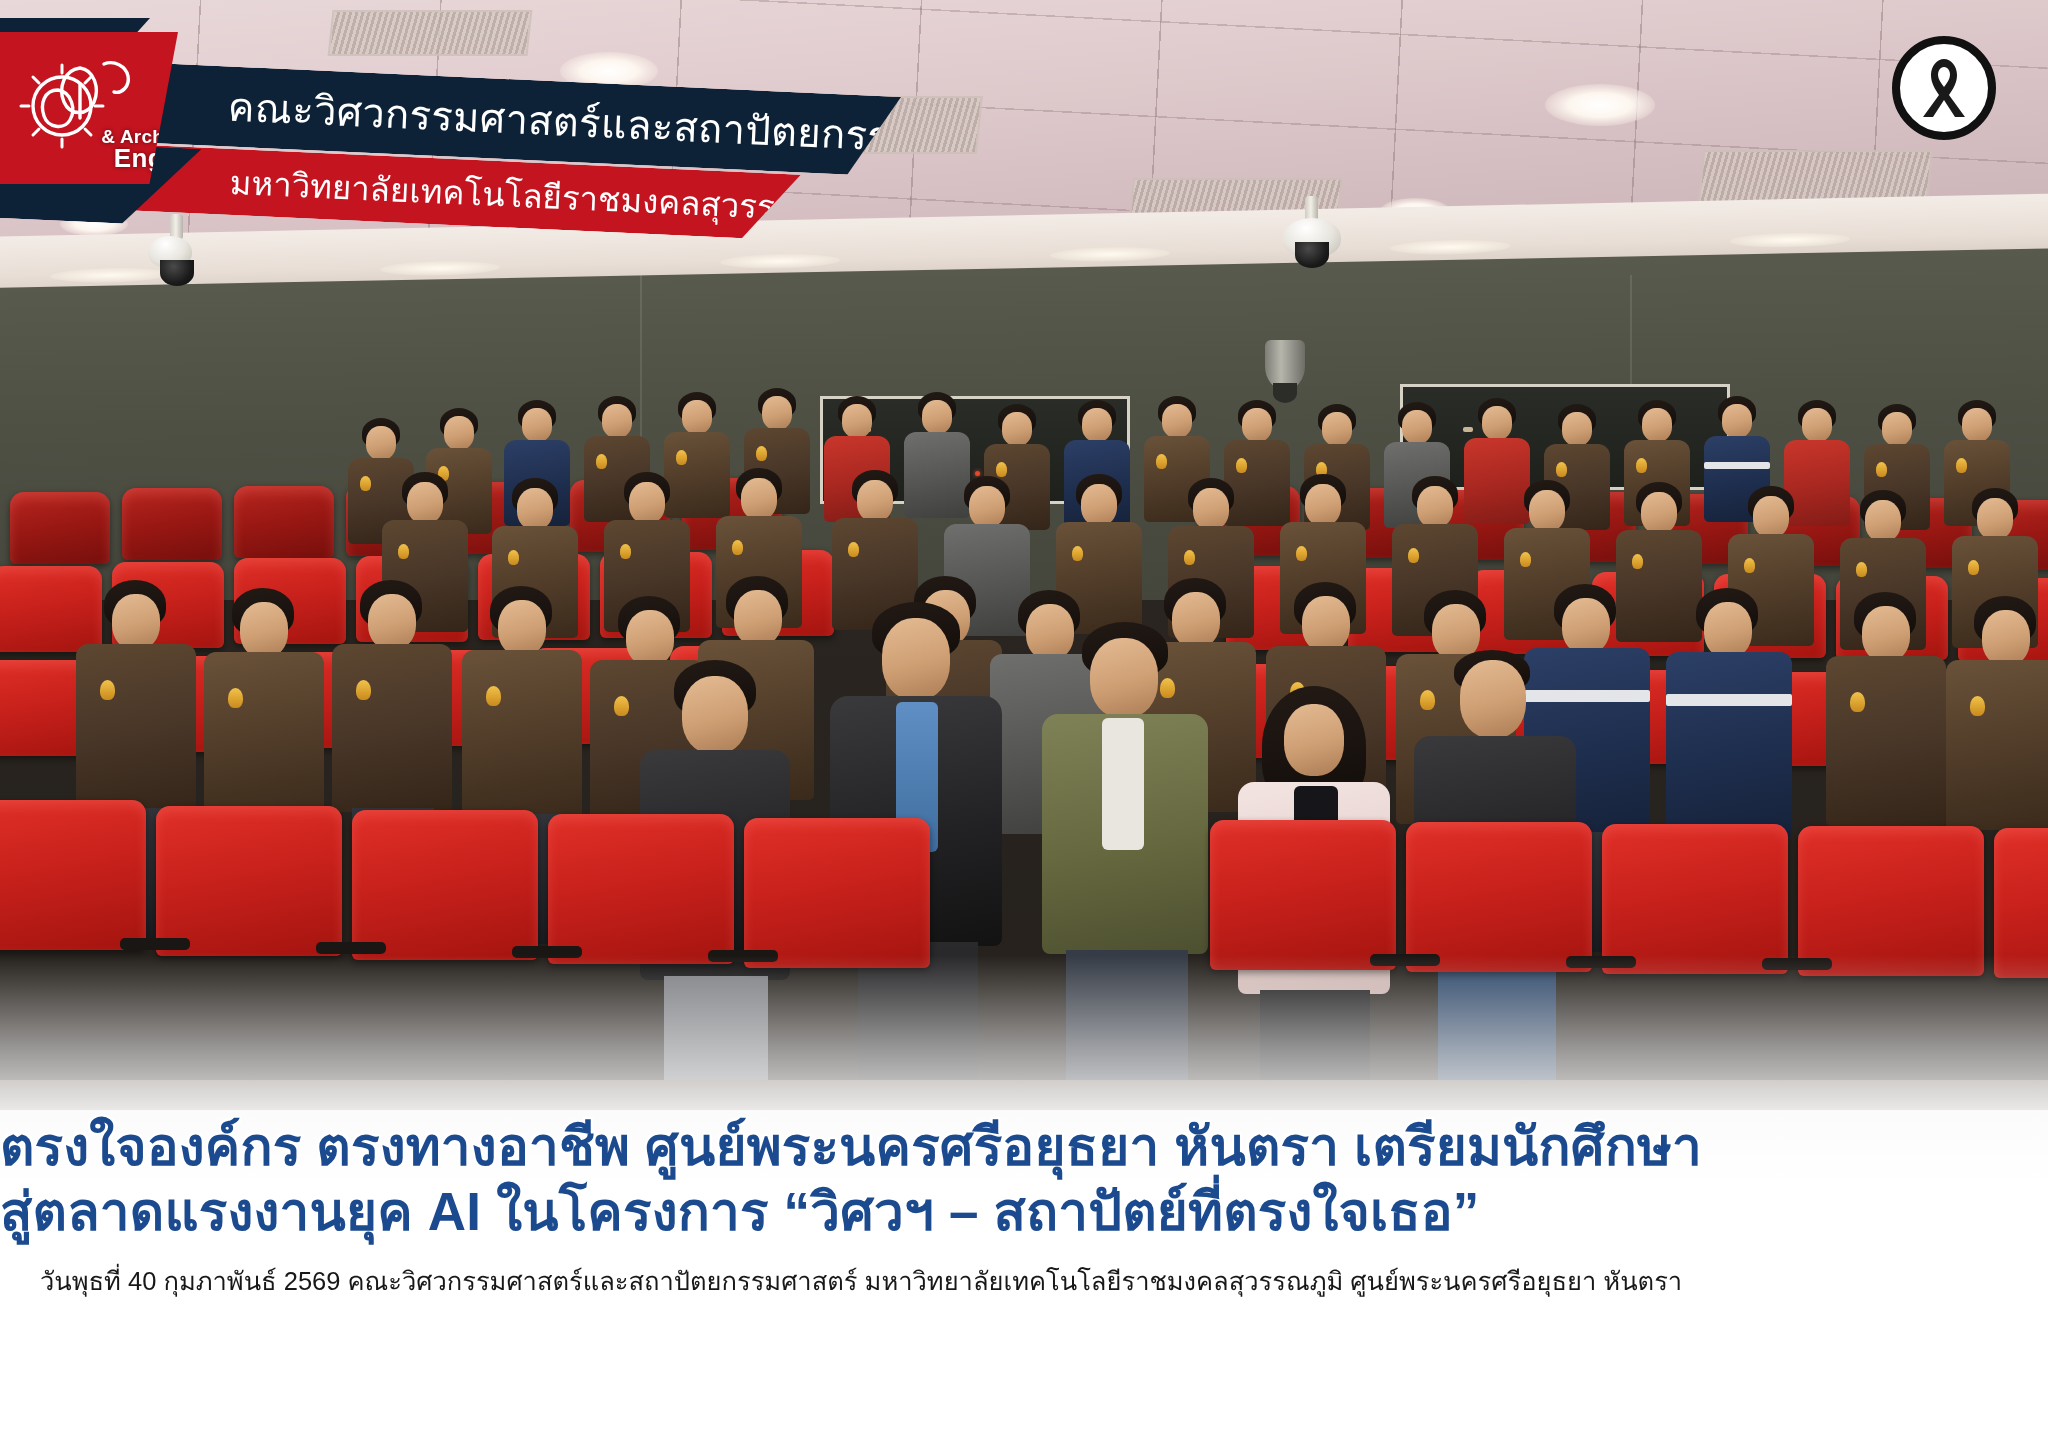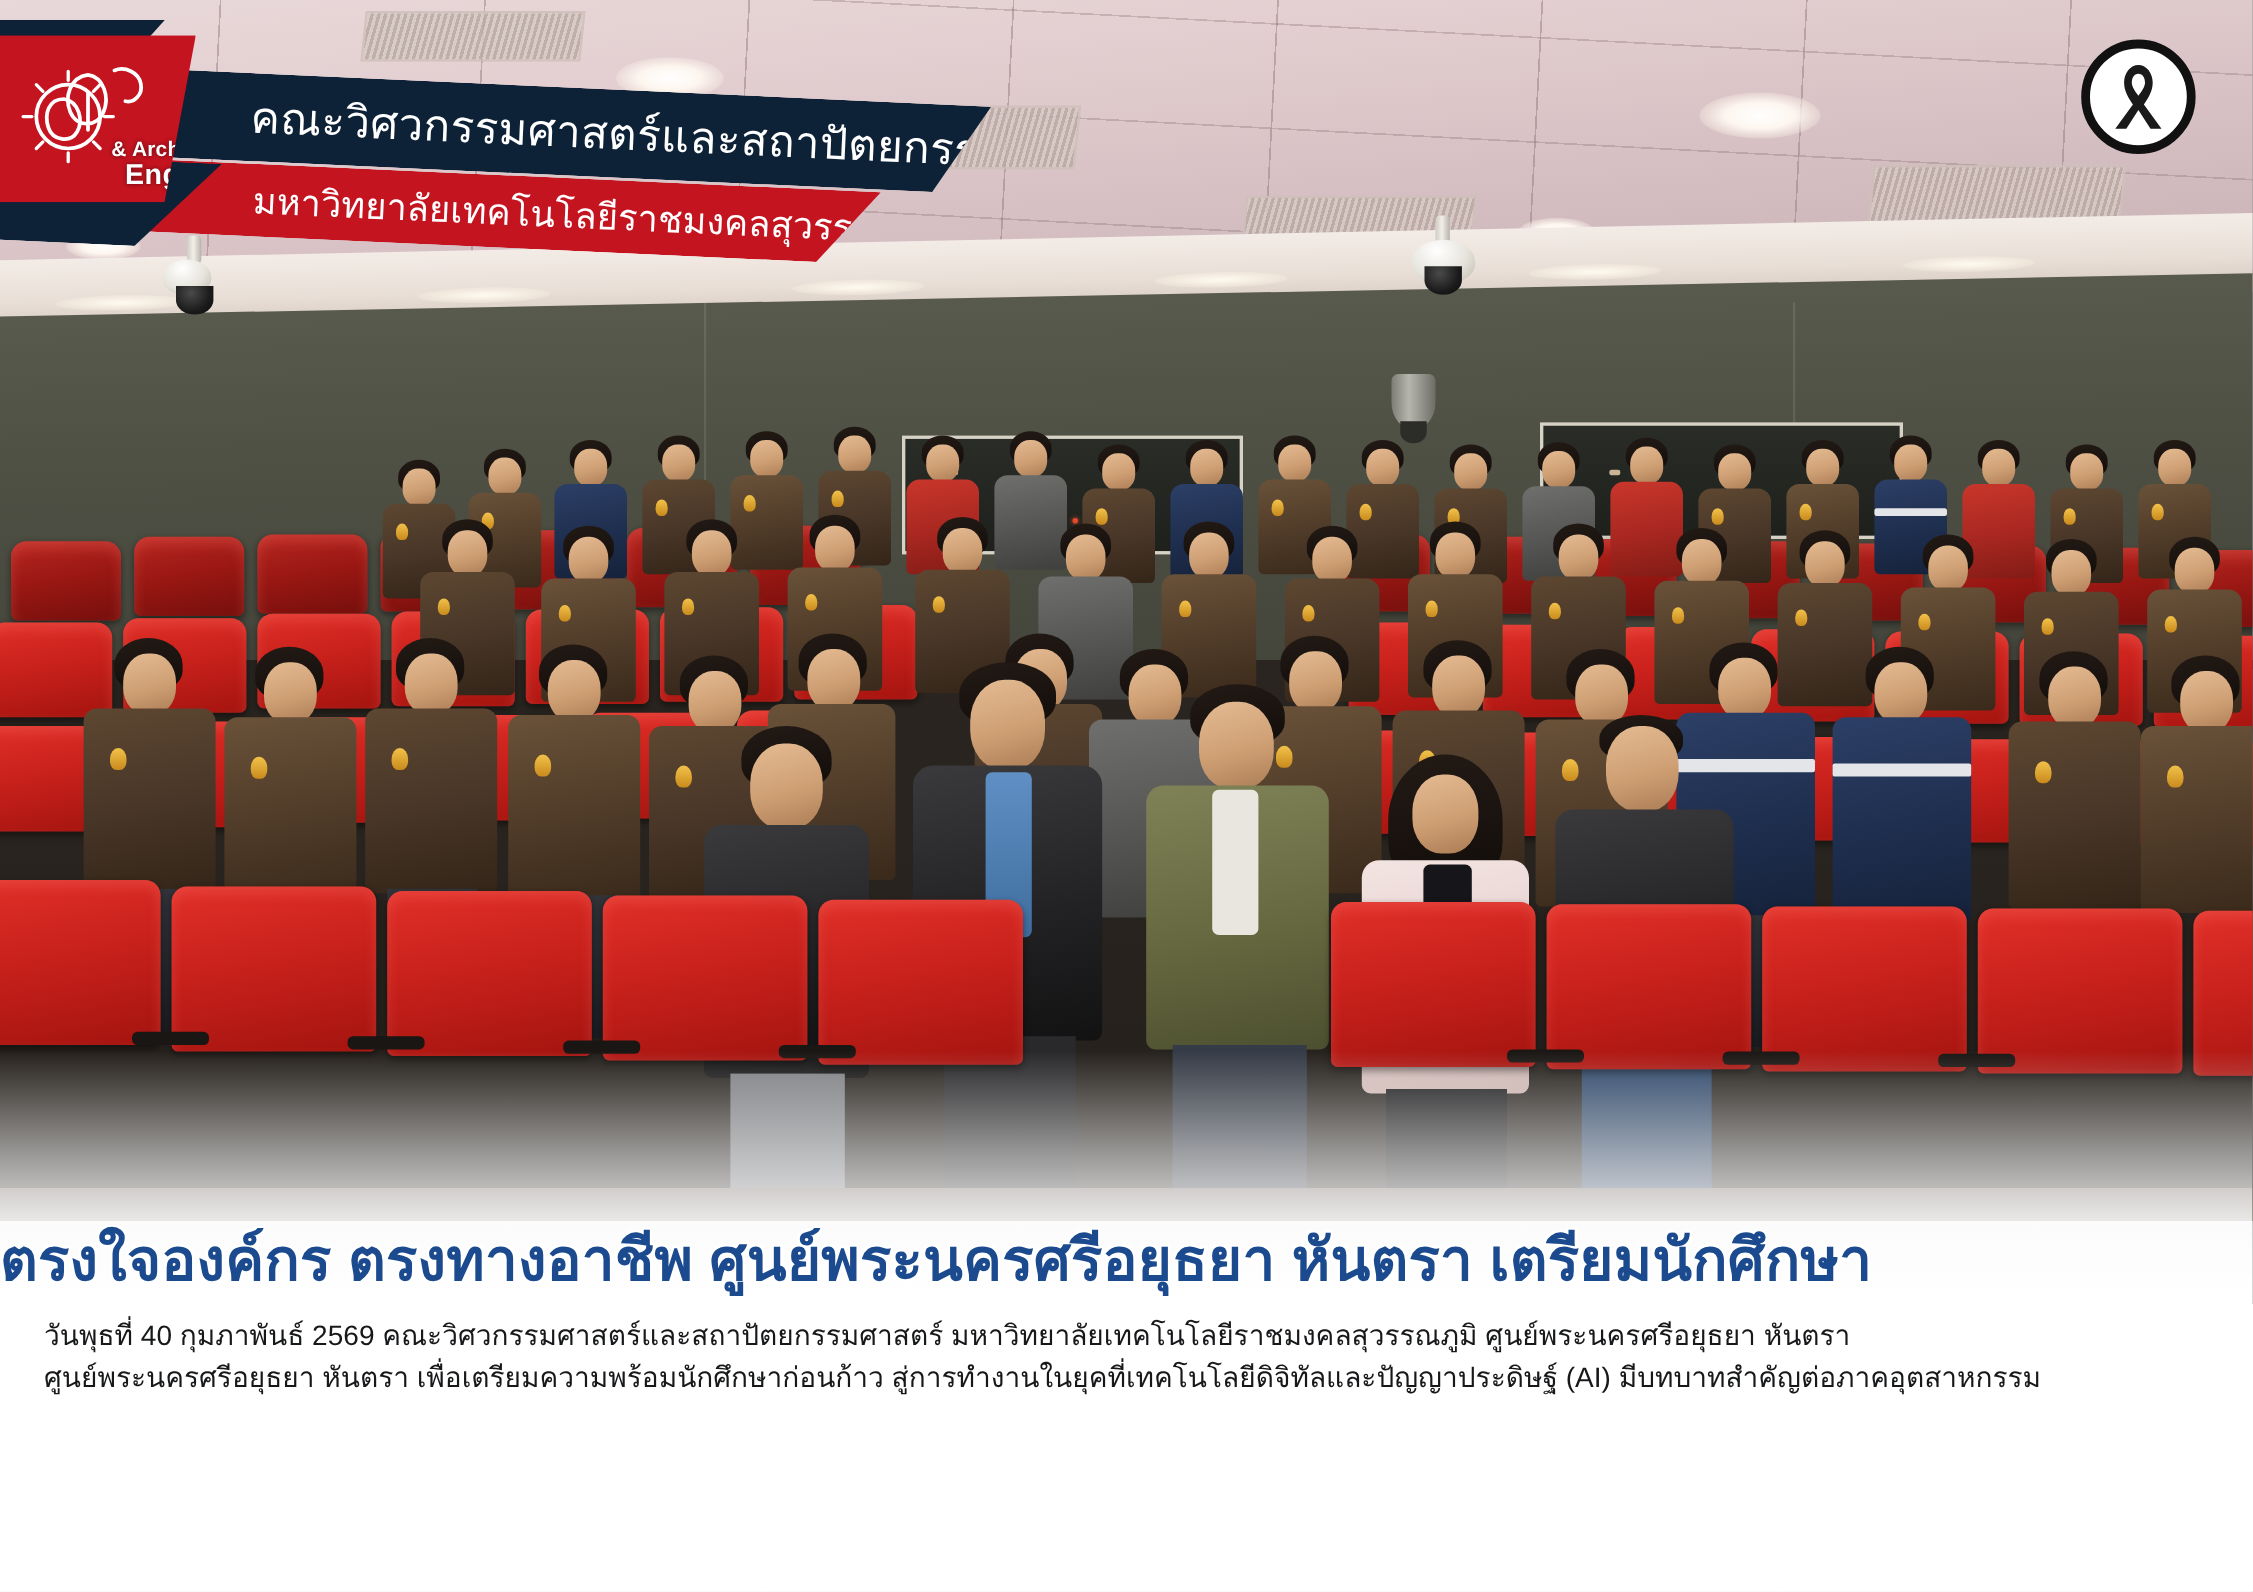--- a/index.html
+++ b/index.html
@@ -803,20 +803,20 @@
   <div class="ribbon-badge">
     <svg width="62" height="70" viewBox="0 0 62 70" aria-hidden="true">
       <path d="M31 6 C24 6 18 13 18 22 C18 30 22 36 26 42 L10 64 L20 64 L31 47 L42 64 L52 64 L36 42 C40 36 44 30 44 22 C44 13 38 6 31 6 Z
                M31 14 C35 14 37 18 37 22 C37 26 34 30 31 34 C28 30 25 26 25 22 C25 18 27 14 31 14 Z" fill="#1a1a1a"></path>
     </svg>
   </div>
 
   <div class="caption">
     <div class="headline">
       <span>ตรงใจองค์กร ตรงทางอาชีพ ศูนย์พระนครศรีอยุธยา หันตรา เตรียมนักศึกษา</span>
+      <span class="hl2">สู่ตลาดแรงงานยุค AI ในโครงการ “วิศวฯ – สถาปัตย์ที่ตรงใจเธอ”</span>
     </div>
     <div class="body-text">
       <div>วันพุธที่ 40 กุมภาพันธ์ 2569 คณะวิศวกรรมศาสตร์และสถาปัตยกรรมศาสตร์ มหาวิทยาลัยเทคโนโลยีราชมงคลสุวรรณภูมิ ศูนย์พระนครศรีอยุธยา หันตรา</div>
-      <div>ศูนย์พระนครศรีอยุธยา หันตรา เพื่อเตรียมความพร้อมนักศึกษาก่อนก้าว สู่การทำงานในยุคที่เทคโนโลยีดิจิทัลและปัญญาประดิษฐ์ (AI) มีบทบาทสำคัญต่อภาคอุตสาหกรรม</div>
     </div>
   </div>
 
 </div>
 
 </body></html>

